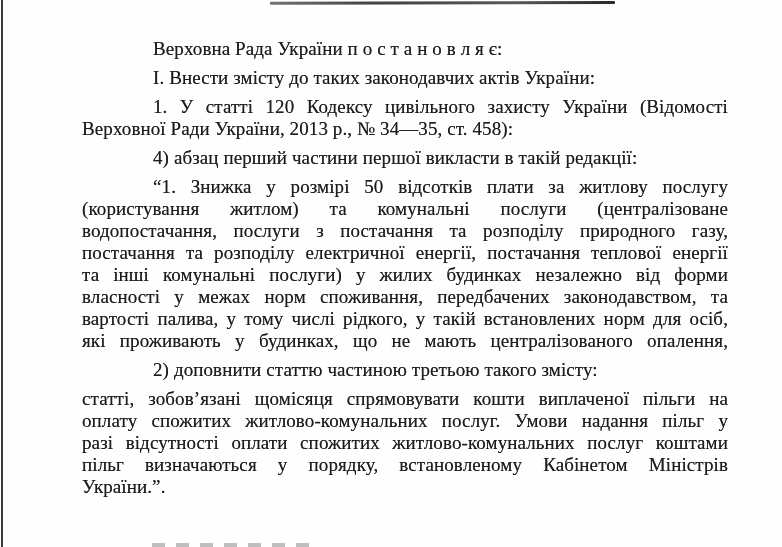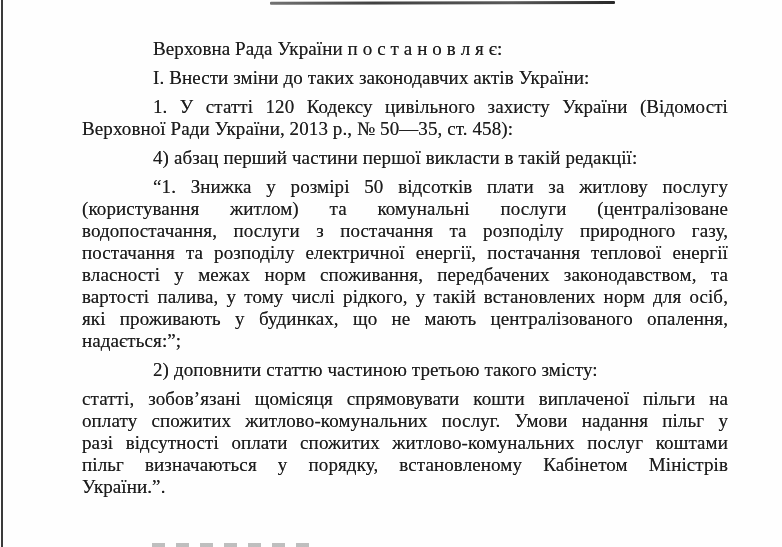--- a/index.html
+++ b/index.html
@@ -85,38 +85,38 @@
 <body>
 
 <div class="page">
   <div class="edge-line-left"></div>
   <div class="top-line"></div>
   <div class="doc-body">
       <div class="paragraph">
         <div class="line first last">Верховна Рада України п о с т а н о в л я є:</div>
       </div>
       <div class="paragraph">
-        <div class="line first last">І. Внести зміни до таких законодавчих актів України:</div>
+        <div class="line first last">І. Внести змісту до таких законодавчих актів України:</div>
       </div>
       <div class="paragraph">
         <div class="line first">1. У статті 120 Кодексу цивільного захисту України (Відомості</div>
-        <div class="line last">Верховної Ради України, 2013 р., № 50—35, ст. 458):</div>
+        <div class="line last">Верховної Ради України, 2013 р., № 34—35, ст. 458):</div>
       </div>
       <div class="paragraph">
         <div class="line first last">4) абзац перший частини першої викласти в такій редакції:</div>
       </div>
       <div class="paragraph">
         <div class="line first">“1. Знижка у розмірі 50 відсотків плати за житлову послугу</div>
         <div class="line">(користування житлом) та комунальні послуги (централізоване</div>
         <div class="line">водопостачання, послуги з постачання та розподілу природного газу,</div>
         <div class="line">постачання та розподілу електричної енергії, постачання теплової енергії</div>
+        <div class="line">та інші комунальні послуги) у жилих будинках незалежно від форми</div>
         <div class="line">власності у межах норм споживання, передбачених законодавством, та</div>
         <div class="line">вартості палива, у тому числі рідкого, у такій встановлених норм для осіб,</div>
         <div class="line">які проживають у будинках, що не мають централізованого опалення,</div>
-        <div class="line last">надається:”;</div>
       </div>
       <div class="paragraph">
         <div class="line first last">2) доповнити статтю частиною третьою такого змісту:</div>
       </div>
       <div class="paragraph">
         <div class="line">статті, зобов’язані щомісяця спрямовувати кошти виплаченої пільги на</div>
         <div class="line">оплату спожитих житлово-комунальних послуг. Умови надання пільг у</div>
         <div class="line">разі відсутності оплати спожитих житлово-комунальних послуг коштами</div>
         <div class="line">пільг визначаються у порядку, встановленому Кабінетом Міністрів</div>
         <div class="line last">України.”.</div>

